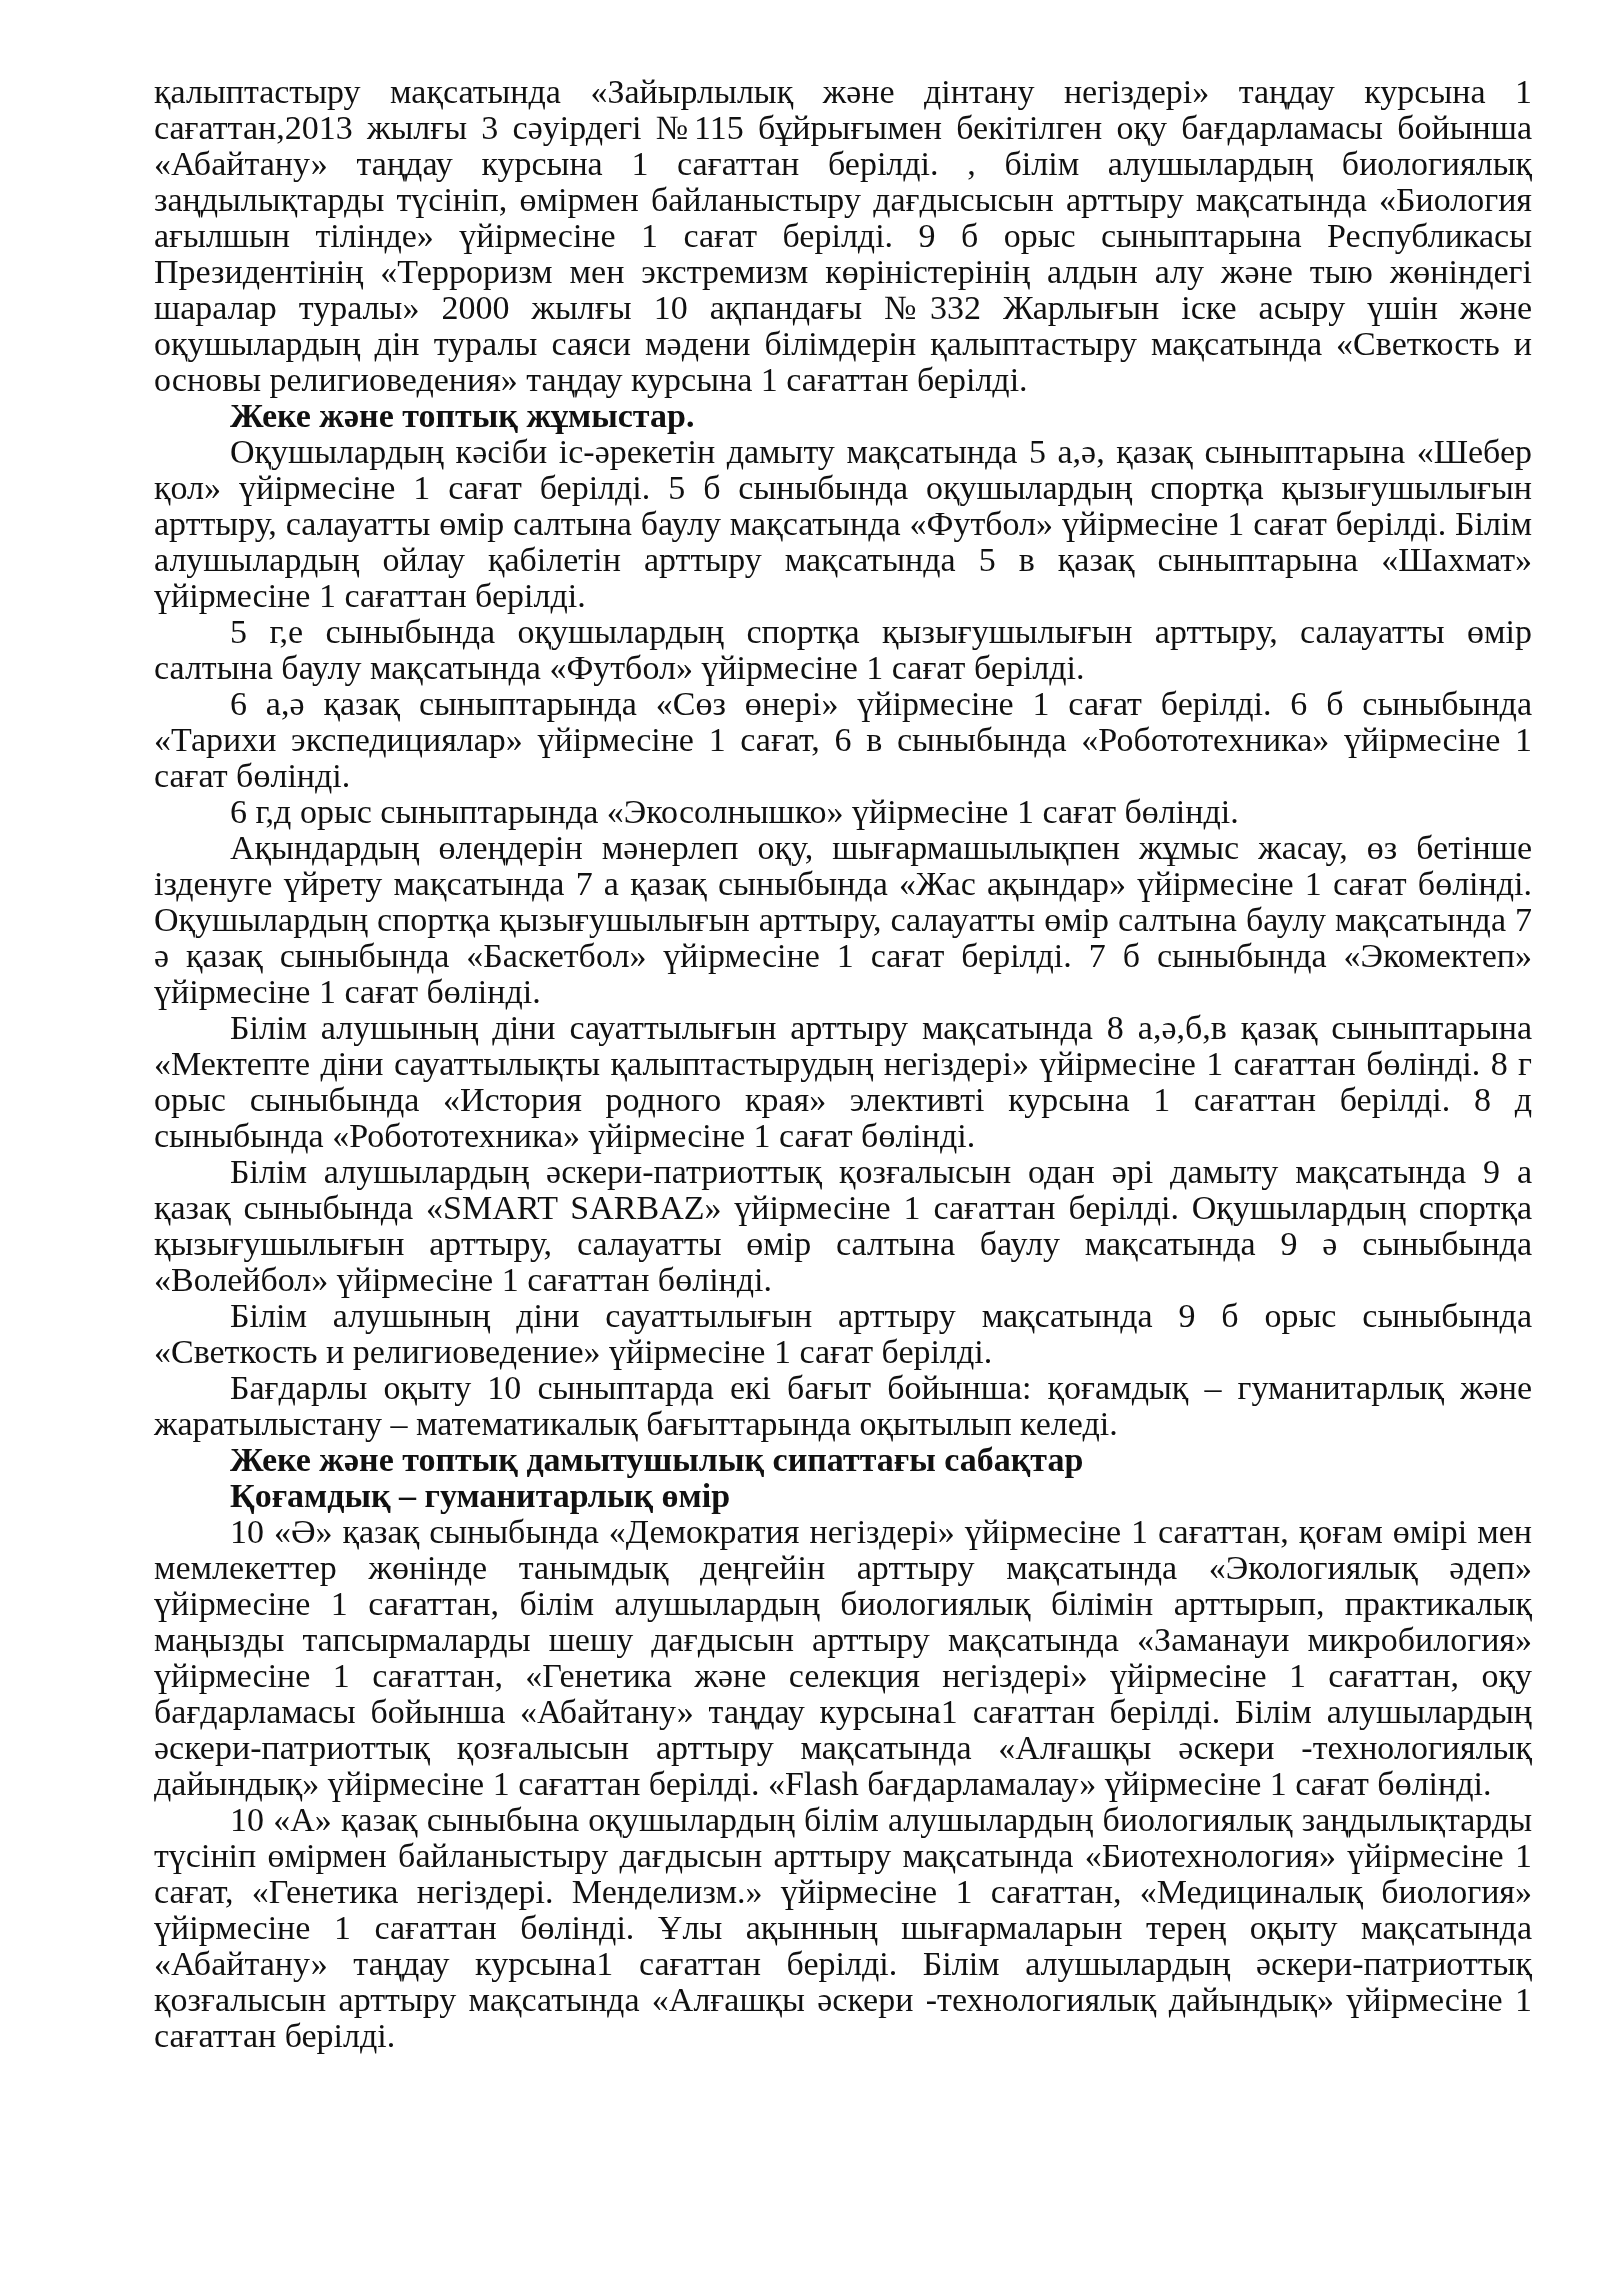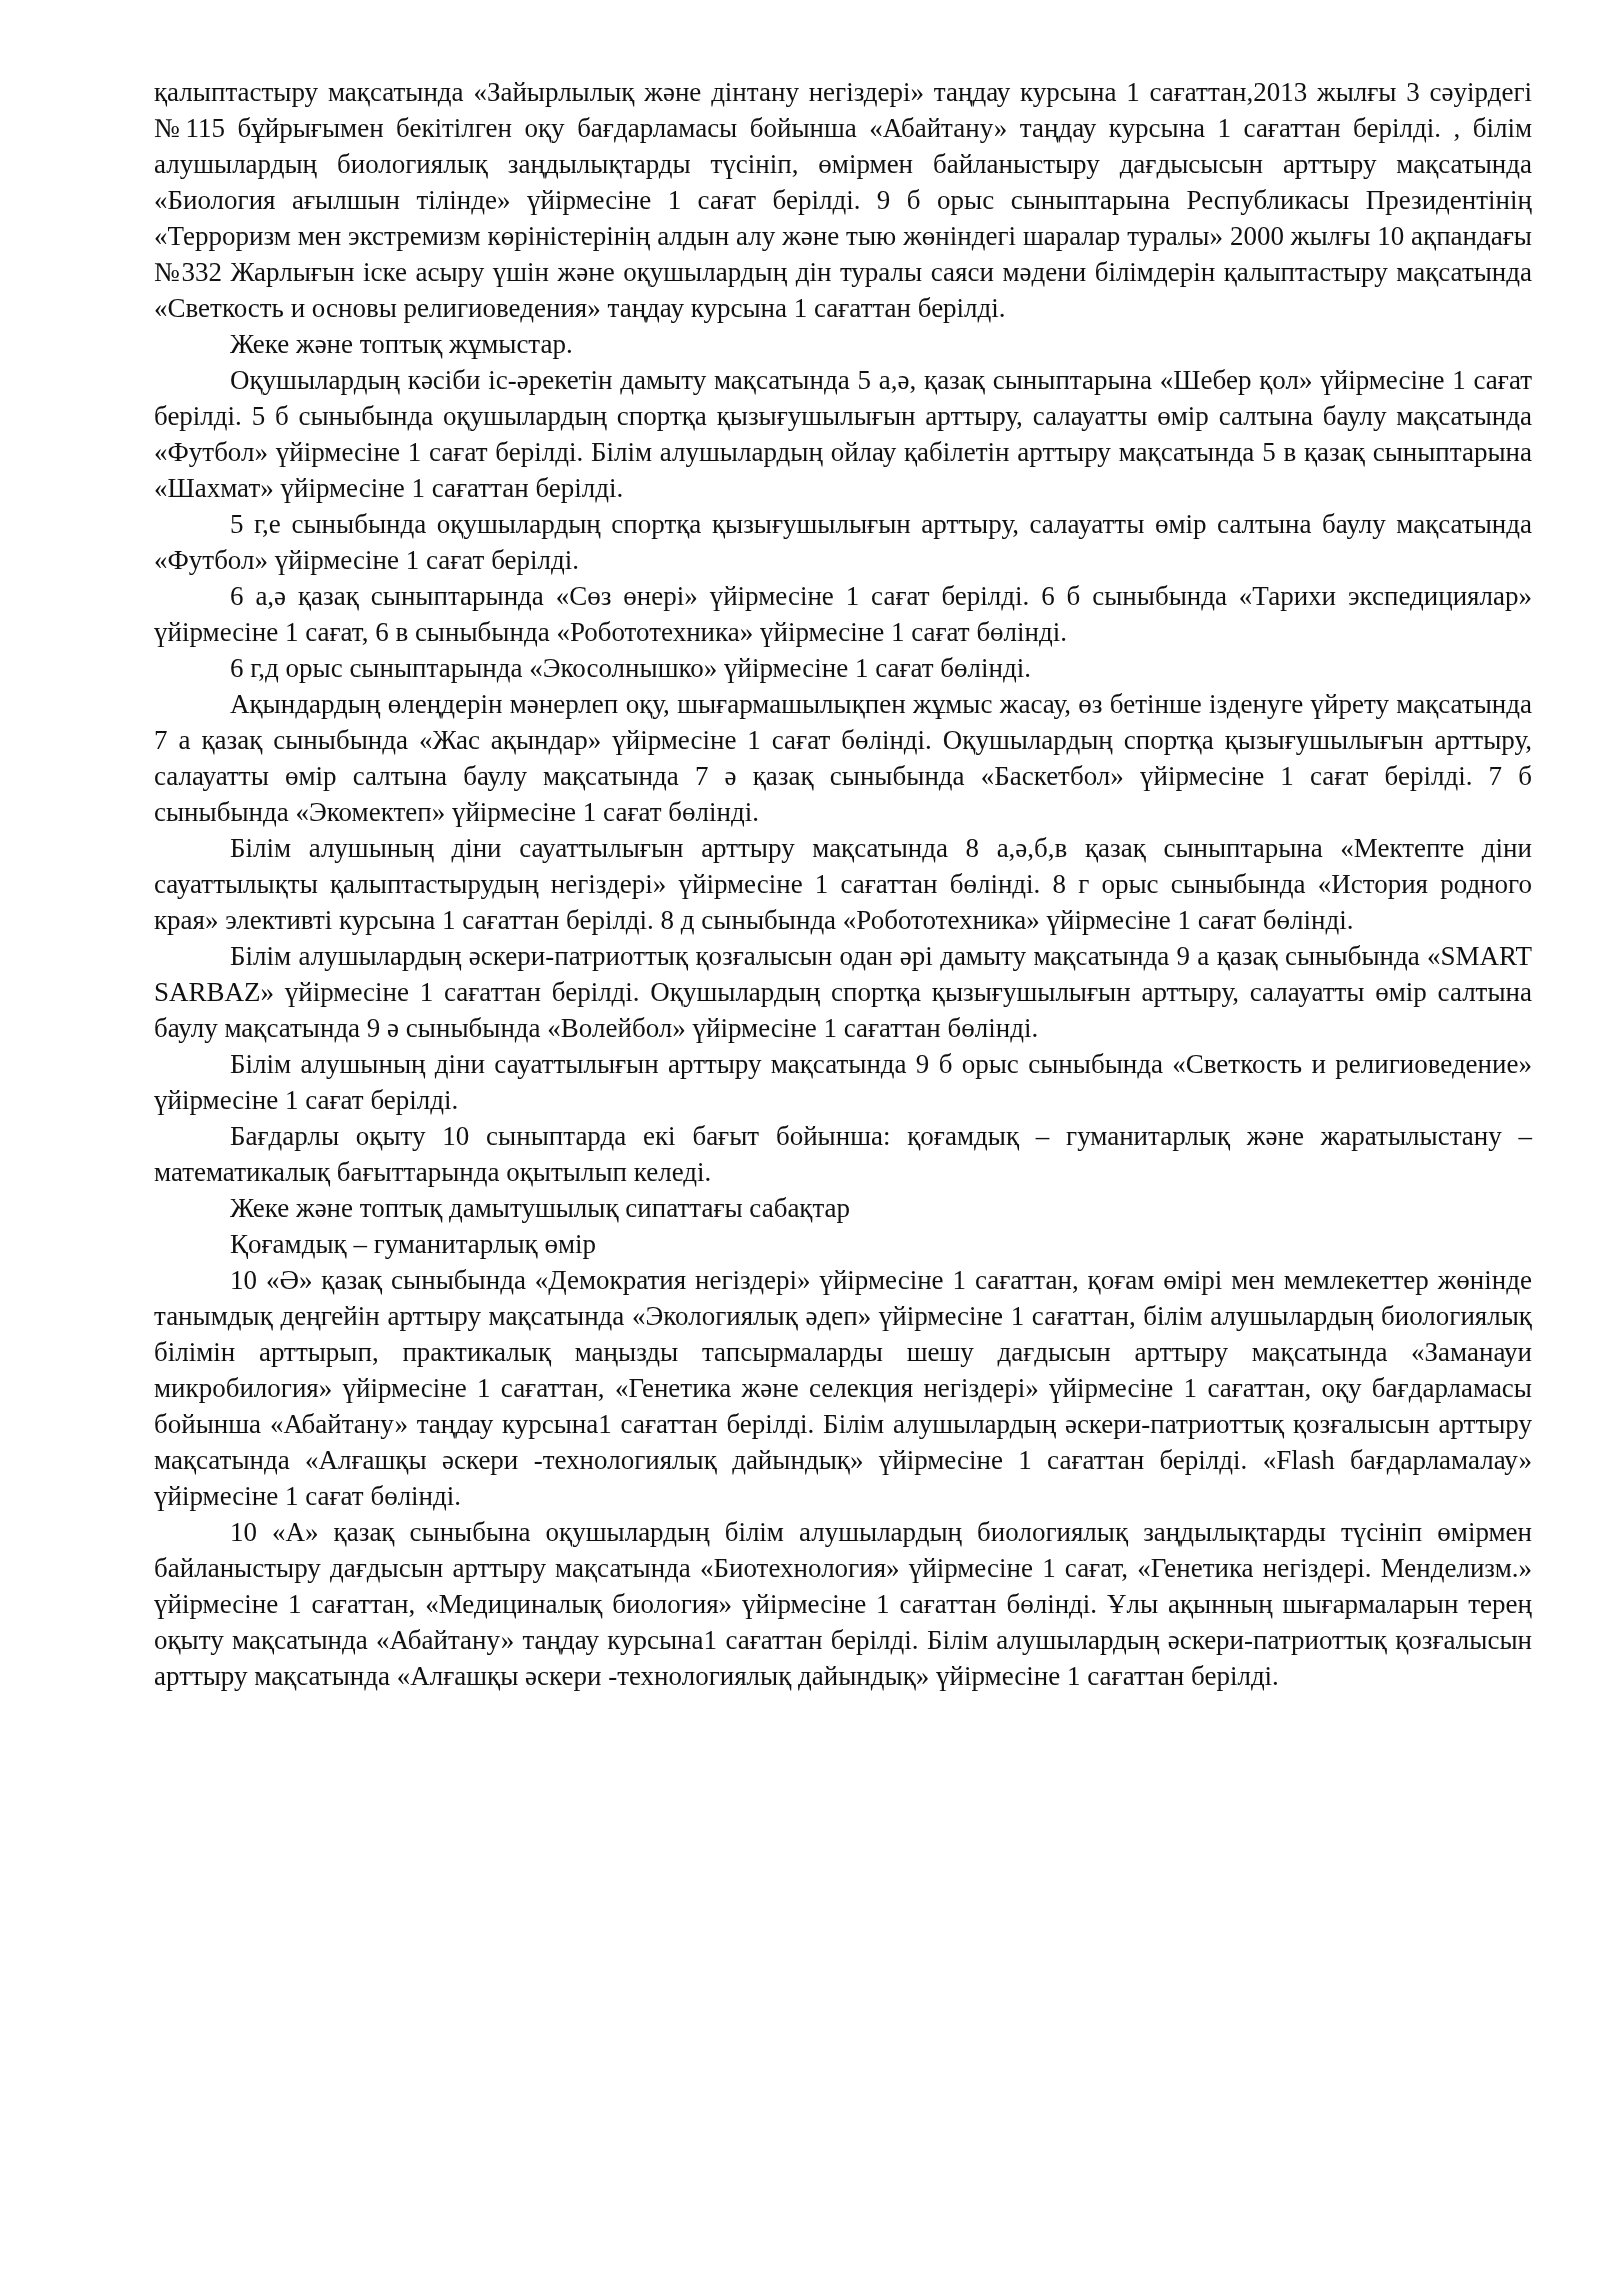--- a/index.html
+++ b/index.html
@@ -12,35 +12,35 @@
       height: 2293px;
       position: relative;
       overflow: hidden;
     }
     .page {
       position: absolute;
       left: 154px;
       top: 74px;
       width: 1378px;
       font-family: "Liberation Serif", "DejaVu Serif", serif;
-      font-size: 27px;
+      font-size: 34px;
       line-height: 36px;
       color: #111111;
     }
     .para {
       margin: 0;
       text-align: justify;
       text-indent: 0;
     }
     .para.indent {
       text-indent: 76px;
     }
     .heading {
       margin: 0;
-      font-weight: normal;
+      font-weight: bold;
       padding-left: 76px;
       text-align: left;
     }
   </style>
 </head>
 <body>
 
 <div class="page">
   <p class="para">қалыптастыру мақсатында «Зайырлылық және дінтану негіздері» таңдау курсына 1 сағаттан,2013 жылғы 3 сәуірдегі №115 бұйрығымен бекітілген оқу бағдарламасы бойынша «Абайтану» таңдау курсына 1 сағаттан берілді. ,  білім алушылардың биологиялық заңдылықтарды түсініп, өмірмен байланыстыру дағдысысын арттыру мақсатында  «Биология ағылшын тілінде» үйірмесіне 1 сағат берілді. 9 б орыс сыныптарына Республикасы Президентінің «Терроризм мен экстремизм көріністерінің алдын алу және тыю жөніндегі шаралар туралы» 2000 жылғы 10 ақпандағы №332 Жарлығын іске асыру үшін және оқушылардың дін туралы саяси мәдени білімдерін қалыптастыру мақсатында «Светкость и основы религиоведения» таңдау курсына 1 сағаттан берілді.</p>
   <p class="heading">Жеке және топтық жұмыстар.</p>

